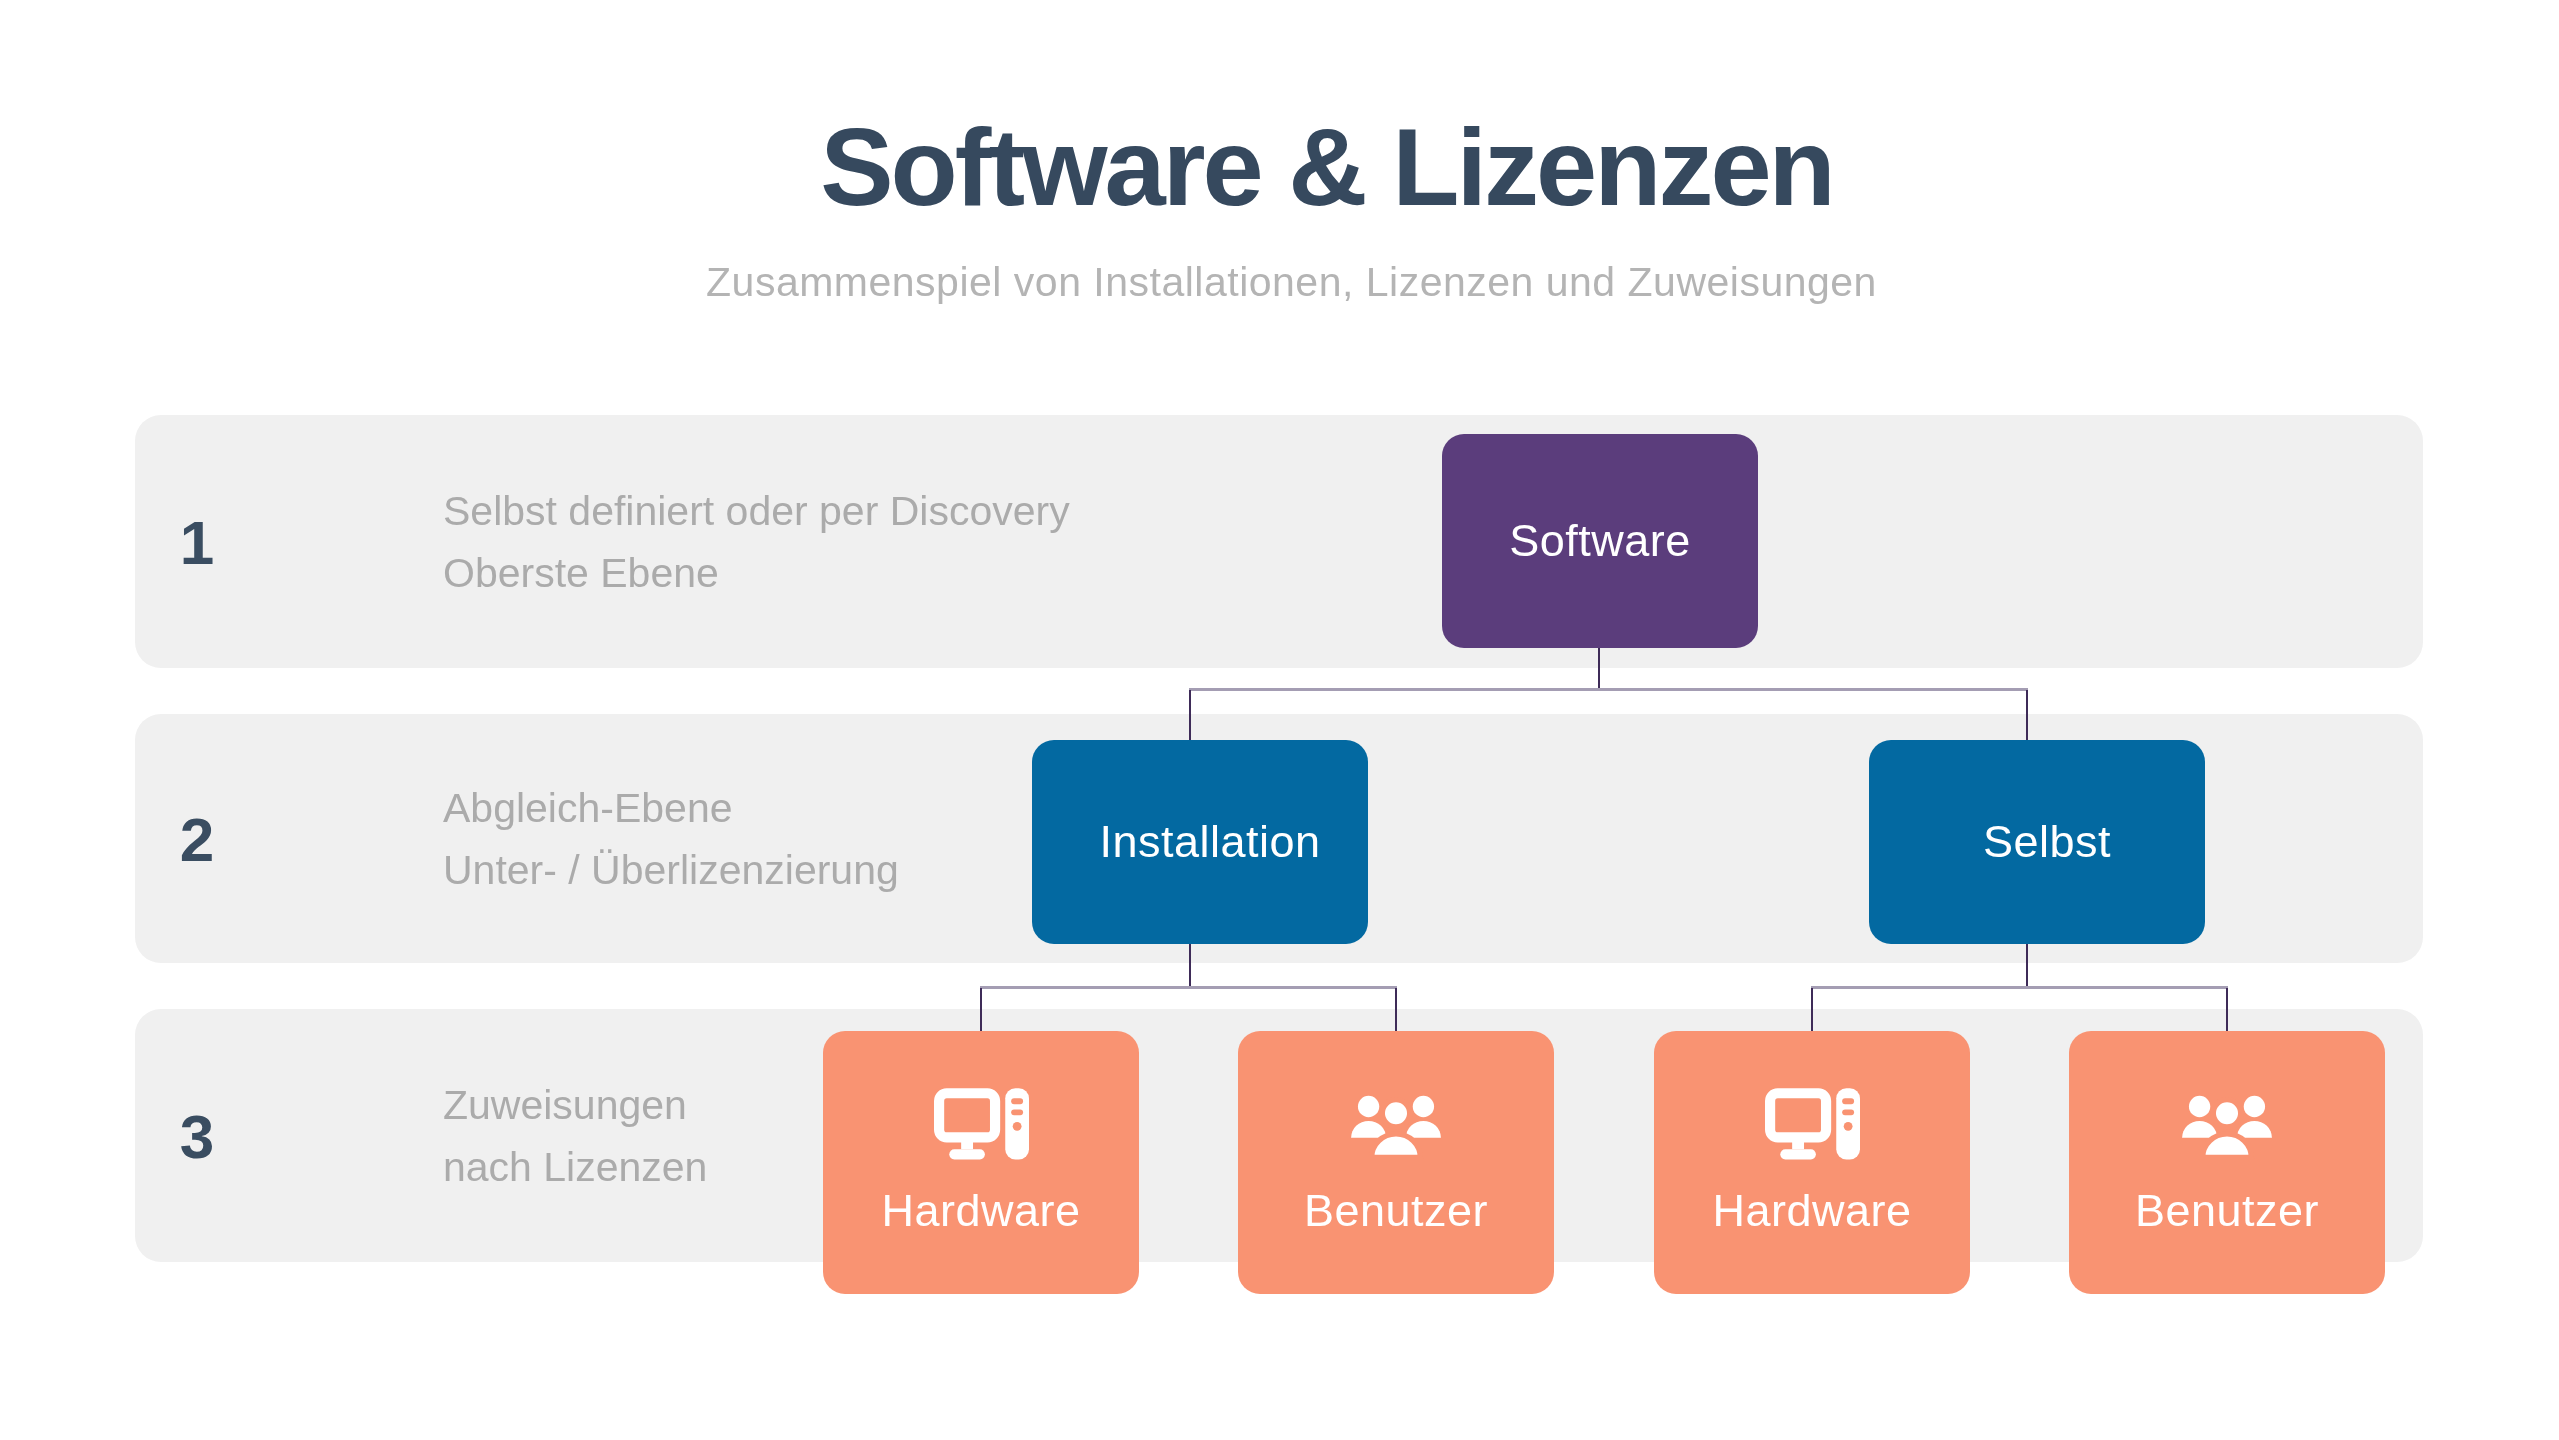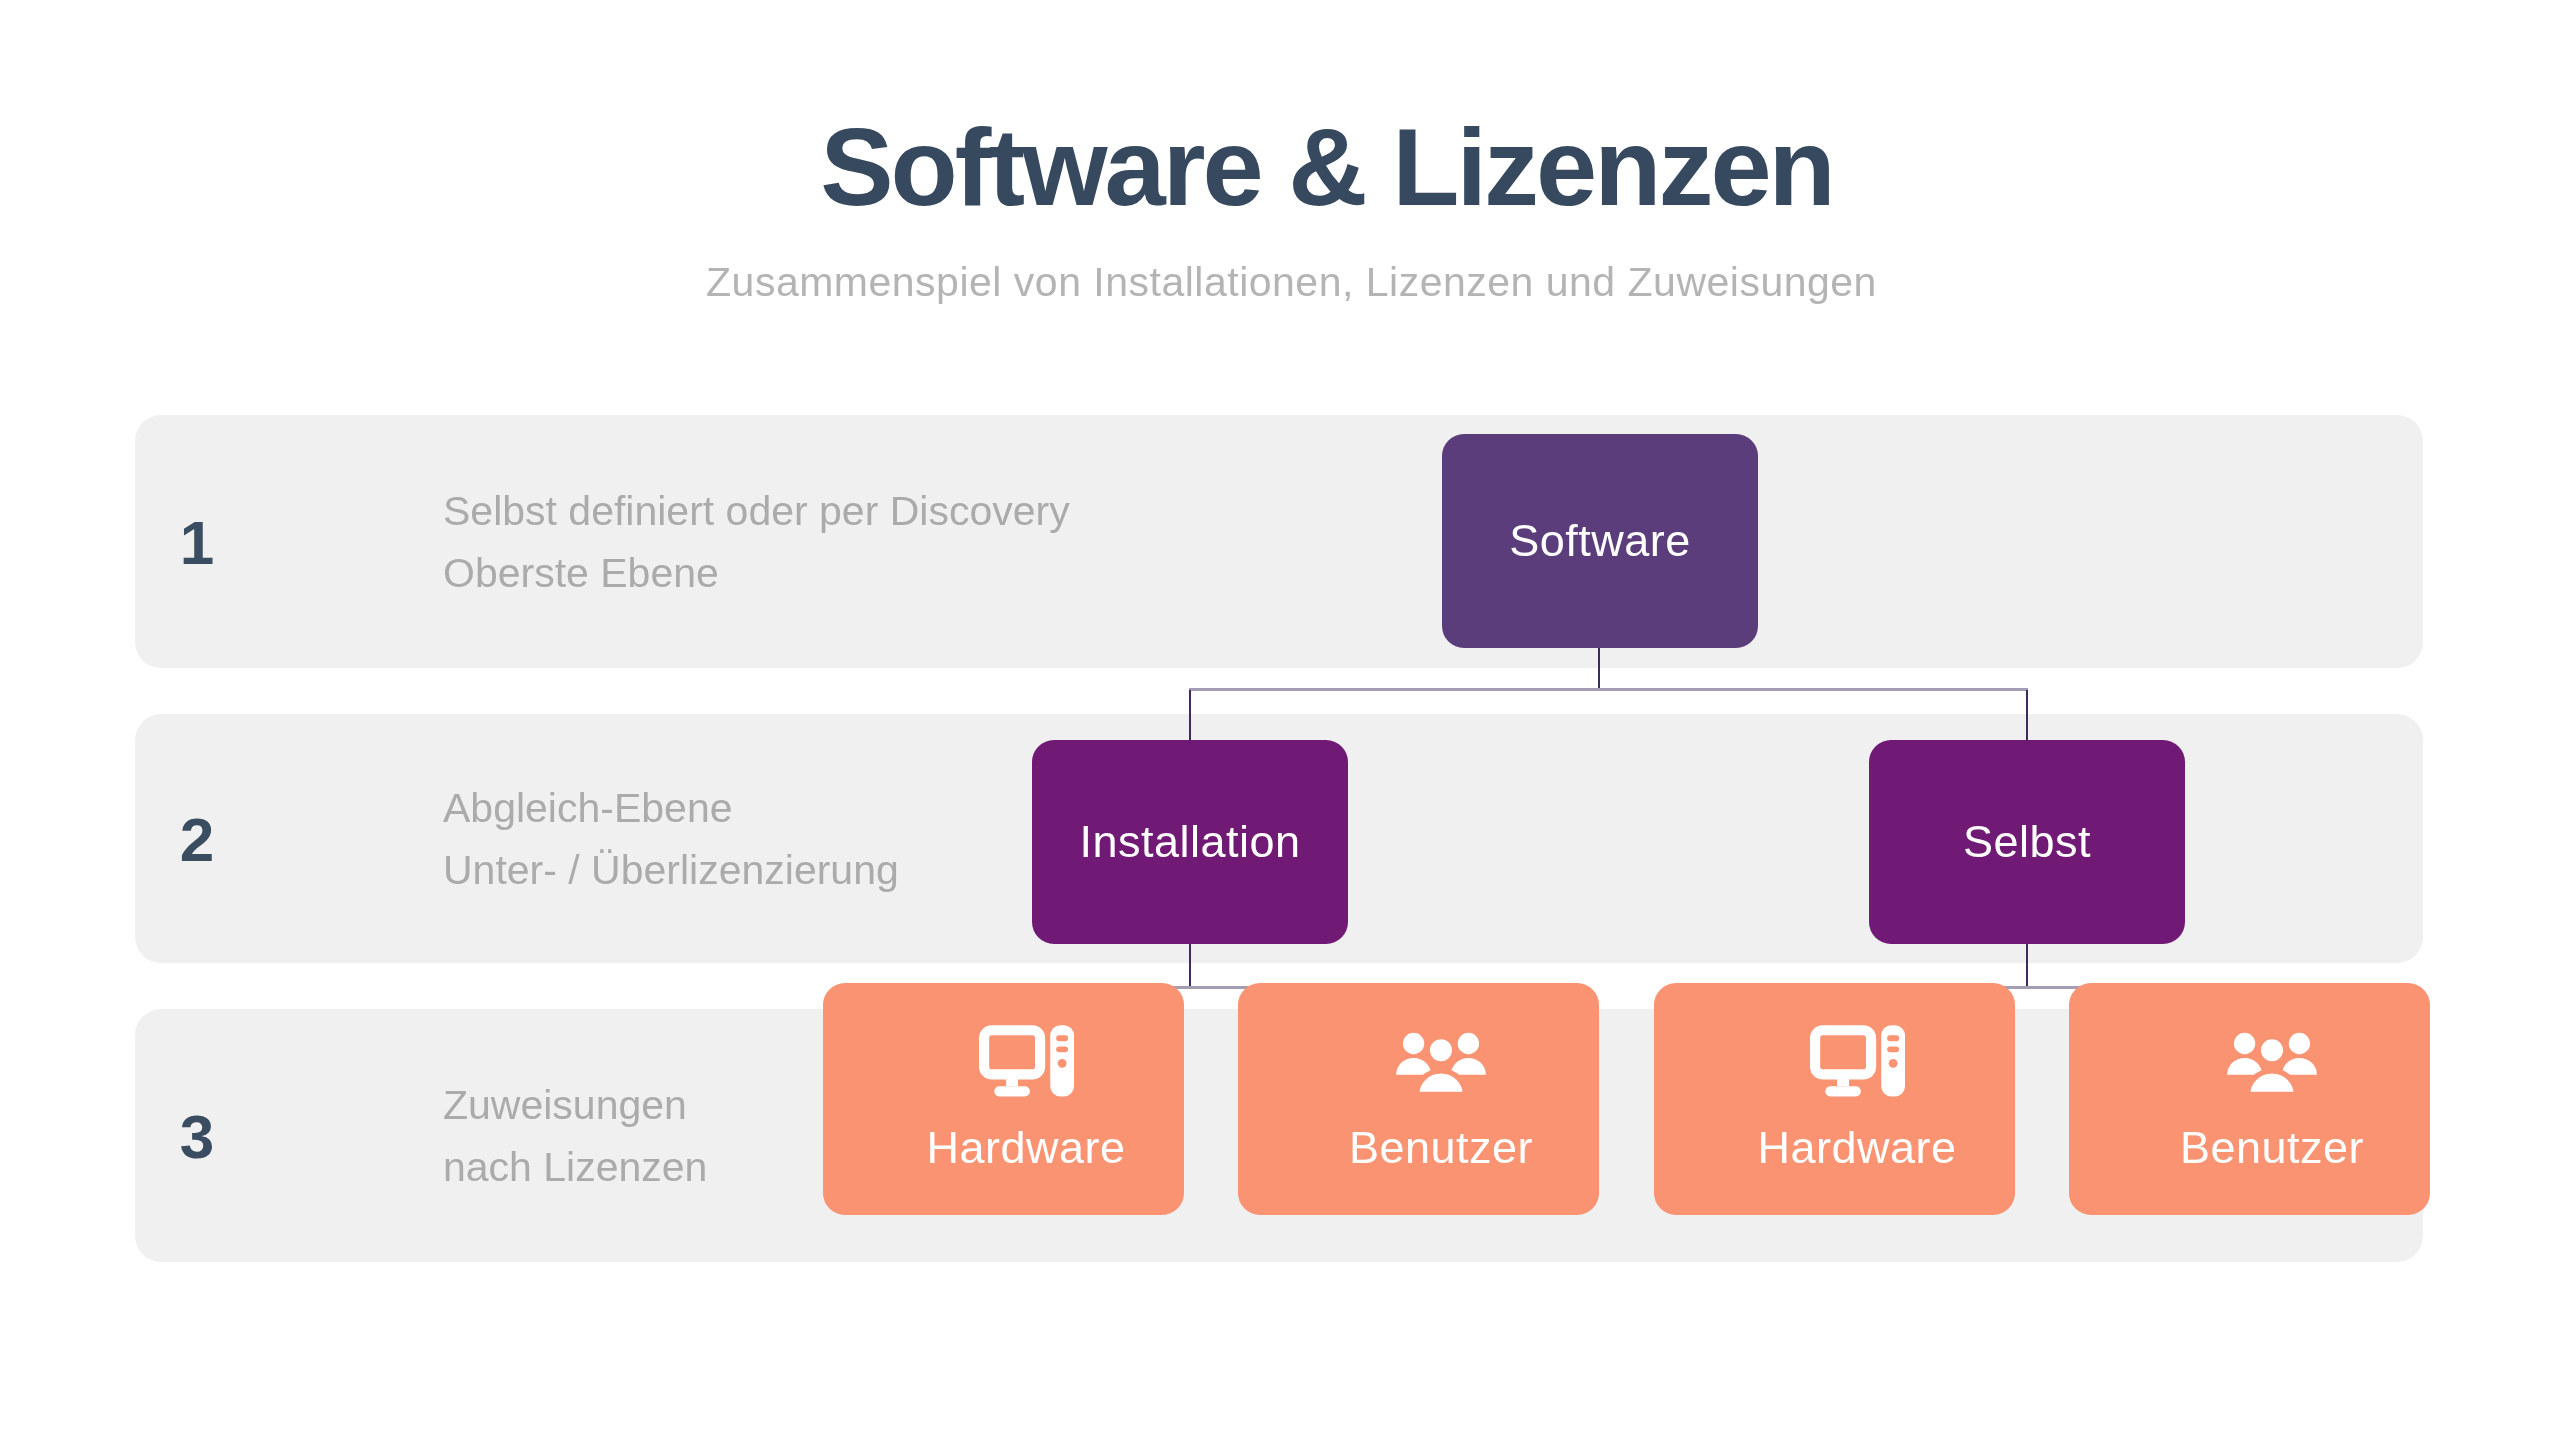--- a/index.html
+++ b/index.html
@@ -35,24 +35,24 @@
   .edge{position:absolute;}
   .edge.v{width:2px;background:#3E2B58;}
   .edge.h{height:3px;background:#A49DB3;}
   
   .node{
     position:absolute;border-radius:22px;color:#ffffff;
     display:flex;flex-direction:column;align-items:center;justify-content:center;
     font-weight:400;font-size:45px;letter-spacing:0.5px;
   }
   .node-root{left:1442px;top:434px;width:316px;height:214px;background:#5B3D7C;}
-  .node-l2{top:740px;width:316px;height:204px;background:#701a75;}
+  .node-l2{top:740px;width:316px;height:204px;background:#0369a1;padding-left:20px;}
   .node-installation{left:1032px;}
   .node-lizenz{left:1869px;}
-  .node-l3{top:983px;width:316px;height:232px;background:#F99372;gap:22px;padding-left:45px;}
+  .node-l3{top:1031px;width:316px;height:263px;background:#F99372;gap:22px;}
   .node-hw1{left:823px;}
   .node-b1{left:1238px;}
   .node-hw2{left:1654px;}
   .node-b2{left:2069px;}
   .node-icon{height:75px;display:flex;align-items:center;justify-content:center;}
   .node-icon svg{display:block;}
 </style>
 </head>
 <body>
 

